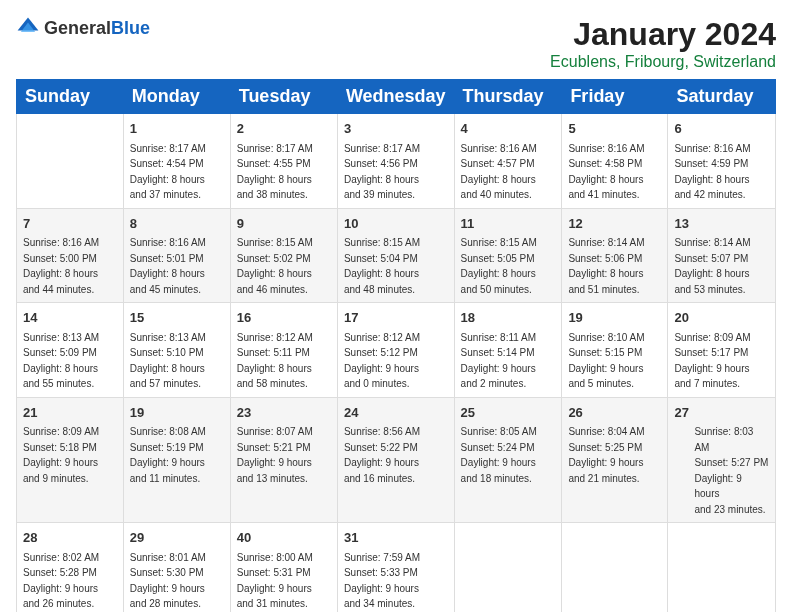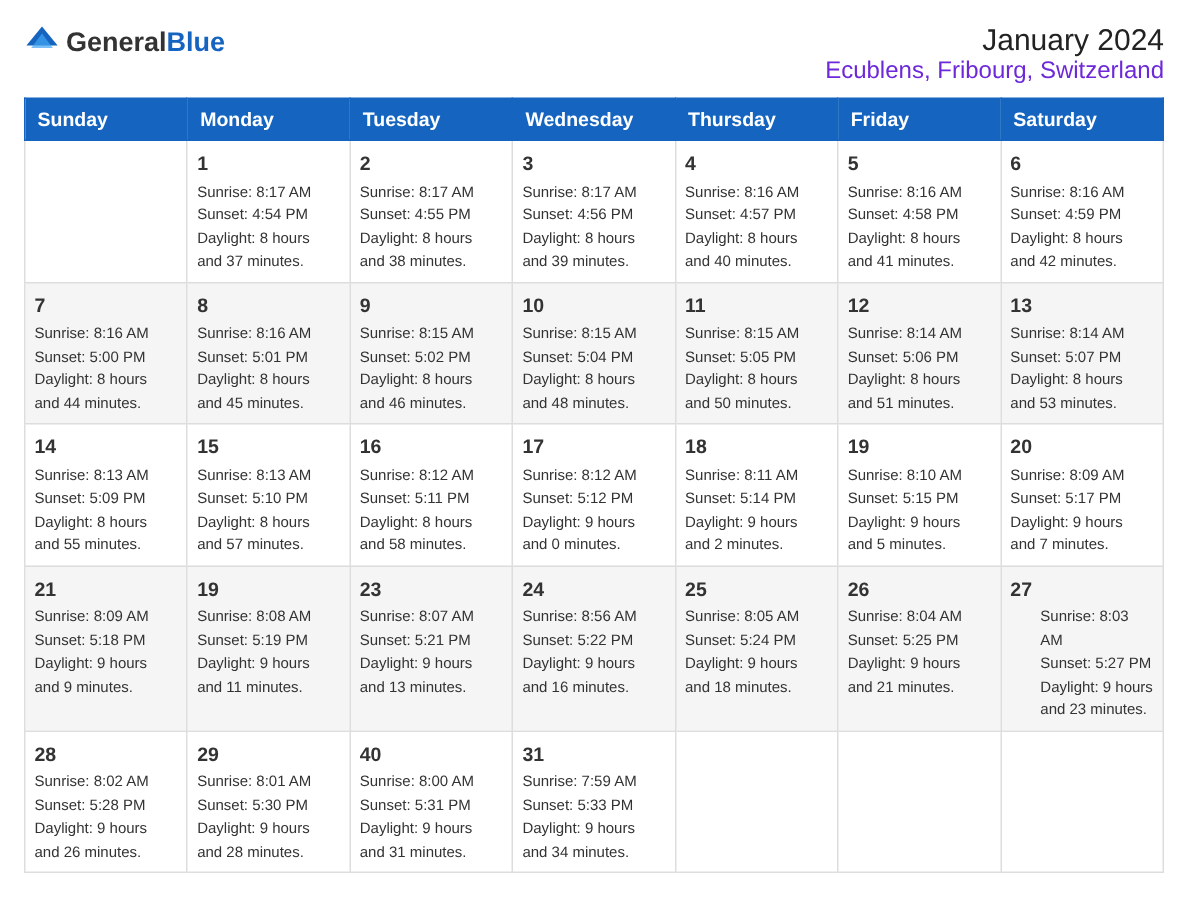--- a/index.html
+++ b/index.html
@@ -34,38 +34,38 @@
       text-align: right;
     }
     .logo-icon {
       width: 24px;
       height: 24px;
     }
     .title-area {
       text-align: right;
     }
     .month-title {
-      font-size: 20px;
-      font-weight: normal;
+      font-size: 32px;
+      font-weight: bold;
       color: #222;
     }
     .location-title {
       font-size: 16px;
-      color: #6d28d9;
+      color: #15803d;
     }
     table {
       width: 100%;
       border-collapse: collapse;
       border: 1px solid #ccc;
     }
     thead tr th {
       background-color: #1565c0;
       color: #fff;
       padding: 6px 8px;
-      font-size: 13px;
+      font-size: 18px;
       font-weight: bold;
       text-align: left;
       border: 1px solid #1565c0;
     }
     tbody tr td {
       vertical-align: top;
       padding: 5px 6px;
       font-size: 11px;
       color: #333;
       border: 1px solid #ddd;

